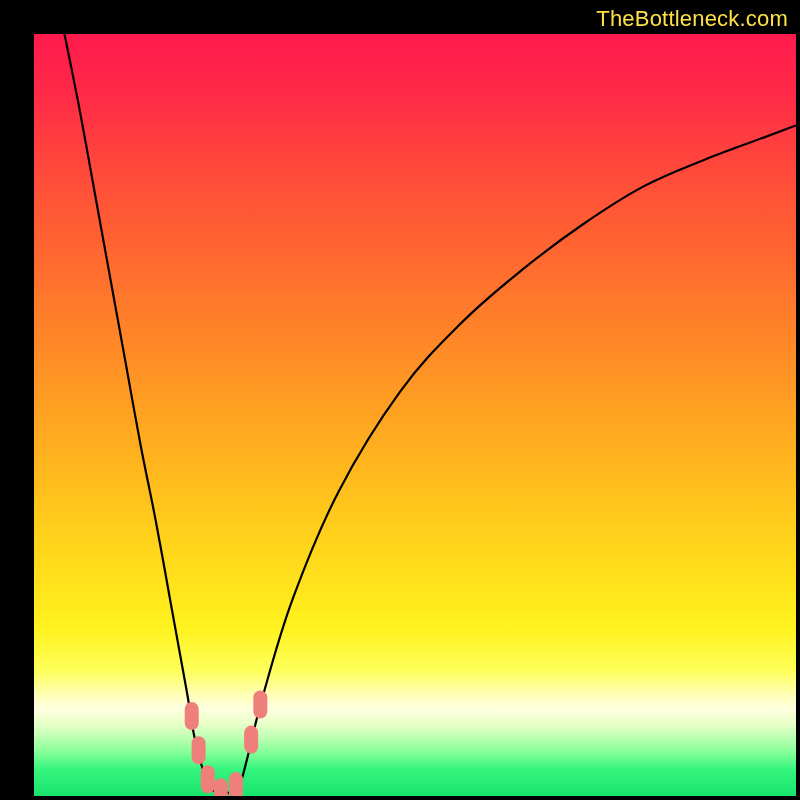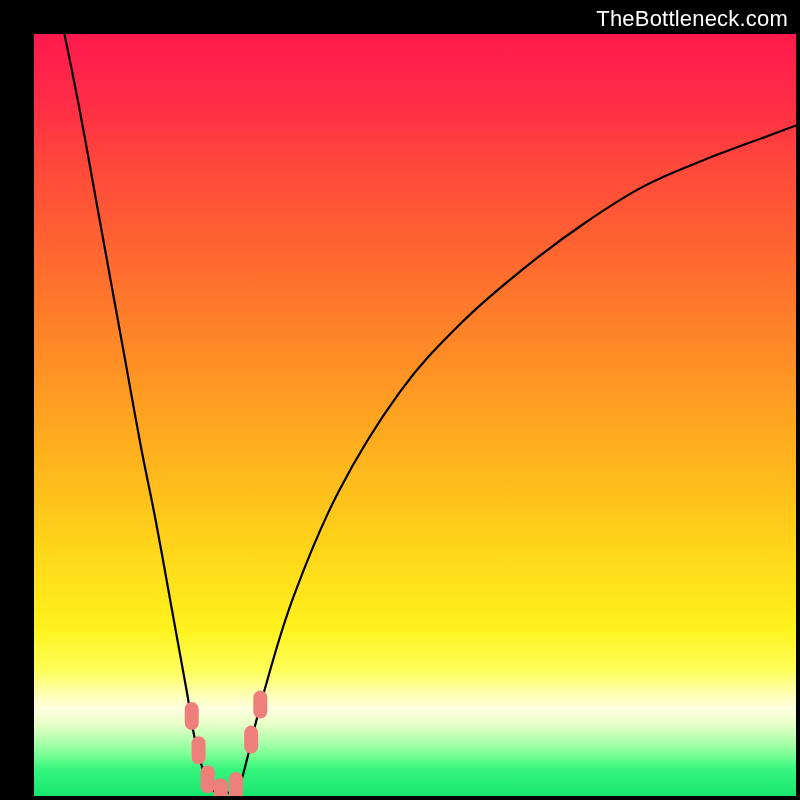--- a/index.html
+++ b/index.html
@@ -20,21 +20,21 @@
     overflow: hidden;
   }
   .gradient {
     position: absolute;
     inset: 0;
   }
   .watermark {
     position: absolute;
     top: 6px;
     right: 12px;
-    color: #ffffff;
+    color: #fde047;
     font-size: 22px;
     font-weight: 500;
     letter-spacing: 0.2px;
   }
   svg.curve {
     position: absolute;
     inset: 0;
   }
 </style>
 </head>

